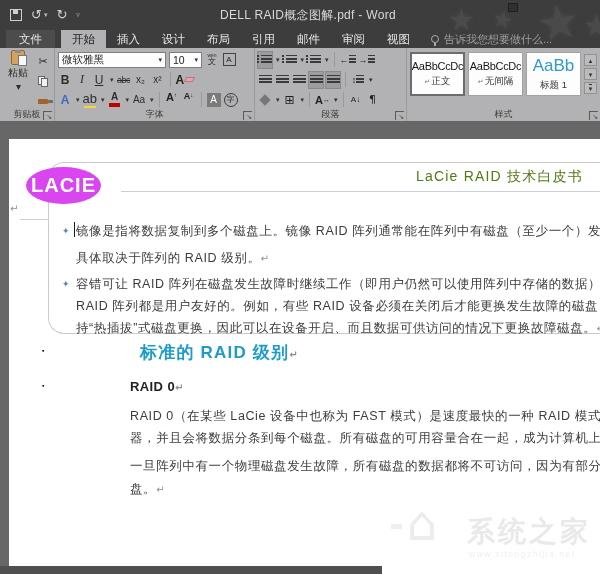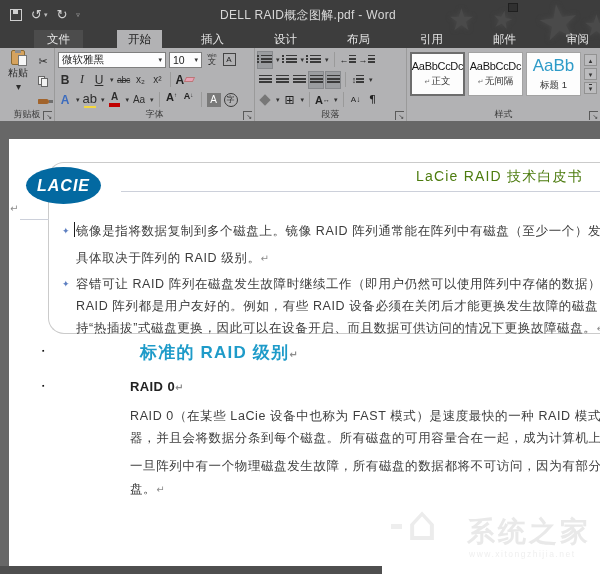--- a/index.html
+++ b/index.html
@@ -12,21 +12,21 @@
   .qat-btn { color:#cfcfcf; font-size:13px; line-height:20px; display:flex; align-items:center; gap:2px; }
   .floppy { width:12px; height:12px; border:1.5px solid #cfcfcf; position:relative; }
   .floppy i { position:absolute; left:2px; top:0; width:5px; height:4px; background:#cfcfcf; }
   .tiny-arrow { font-size:7px; color:#bdbdbd; }
   #title-text { position:absolute; left:16px; right:0; top:7px; text-align:center; font-size:12px; color:#d8d8d8; letter-spacing:.3px; }
   .star { position:absolute; color:#4a4a4a; text-shadow:0 0 5px #4a4a4a; z-index:1; }
   #ribbon-opt { position:absolute; right:82px; top:3px; width:10px; height:9px; border:1px solid #1f1f1f; background:#303030; z-index:2; }
 
   
   #tabs { position:absolute; top:30px; left:0; width:600px; height:18px; display:flex; align-items:stretch; padding-left:6px; z-index:2; }
-  .tab { font-size:11.5px; color:#e6e6e6; line-height:18px; padding:0 11px; white-space:nowrap;margin-left:28px; }
+  .tab { font-size:11.5px; color:#e6e6e6; line-height:18px; padding:0 11px; white-space:nowrap; }
   .tab.file { background:#4c4c4c; margin-right:6px; padding:0 13px; }
   .tab.selected { background:#b2b2b4; color:#1a1a1a; }
   #tellme { display:flex; align-items:center; gap:5px; margin-left:10px; color:#9b9b9b; font-size:11px; white-space:nowrap; }
   .bulb { width:8px; height:8px; border:1px solid #aaa; border-radius:50%; position:relative; }
   .bulb i { position:absolute; left:2px; top:7px; width:2px; height:3px; background:#aaa; }
 
   
   #ribbon { position:absolute; top:48px; left:0; width:600px; height:73px; background:#b2b2b4; display:flex; z-index:2; }
   .group { position:relative; border-right:1px solid #9a9a9a; padding:2px 3px 13px 3px; }
   .group-label { position:absolute; bottom:0; left:0; right:0; text-align:center; font-size:9px; color:#3b3b3b; }
@@ -93,21 +93,21 @@
   .style-card .nm em { font-style:normal; font-size:7px; color:#777; margin-right:1px; }
   #style-scroll { display:flex; flex-direction:column; gap:2px; margin-left:3px; padding-top:4px; }
   .scr { width:13px; height:12px; border:1px solid #929292; background:#bcbcbe; font-size:7px; color:#333; display:flex; align-items:center; justify-content:center; flex-direction:column; line-height:1; }
 
   
   #doc-area { position:absolute; top:121px; left:0; width:600px; height:453px; background:#676767; }
   #page { position:absolute; top:139px; left:9px; width:591px; height:435px; background:#ffffff; overflow:hidden; z-index:1; }
   .docline { position:absolute; white-space:nowrap; font-size:12.5px; color:#3c3c3c; letter-spacing:.6px; }
   .pilmark { font-size:10px; color:#8d8d8d; letter-spacing:0; }
   #hdr-box { position:absolute; left:39px; top:23px; width:600px; height:172px; border:1px solid #cbcbcb; border-right:none; border-radius:16px 0 0 16px; }
-  #lacie-logo { position:absolute; left:17px; top:28px; width:75px; height:37px; background:#0369a1; border-radius:50%; display:flex; align-items:center; justify-content:center; color:#fff; font-weight:bold; font-style:italic; font-size:16px; letter-spacing:1px; }
+  #lacie-logo { position:absolute; left:17px; top:28px; width:75px; height:37px; background:#d946ef; border-radius:50%; display:flex; align-items:center; justify-content:center; color:#fff; font-weight:bold; font-size:20px; letter-spacing:1px; }
   #hdr-right { position:absolute; left:407px; top:29px; font-size:14px; color:#4d7c0f; letter-spacing:1.2px; white-space:nowrap;text-align:center; }
   #hdr-line { position:absolute; left:112px; top:52px; width:479px; height:1px; background:#ccd0da; }
   #short-line { position:absolute; left:11px; top:80px; width:29px; height:1px; background:#ccd0da; }
   #margin-pil { position:absolute; left:1px; top:64px; font-size:10px; color:#8d8d8d; }
   #text-cursor { position:absolute; left:65px; top:83px; width:1px; height:15px; background:#1a1a1a; }
   .diamond { position:absolute; font-size:9px; color:#5d7fc1; }
   .sqbul { position:absolute; font-size:7px; color:#141414; }
   #h1-title { position:absolute; left:131px; top:202px; font-size:17px; font-weight:bold; color:#1e9bc9; letter-spacing:1.2px; white-space:nowrap; }
   #h2-title { position:absolute; left:121px; top:240px; font-size:13px; font-weight:bold; color:#222; letter-spacing:.4px; white-space:nowrap; }
 

